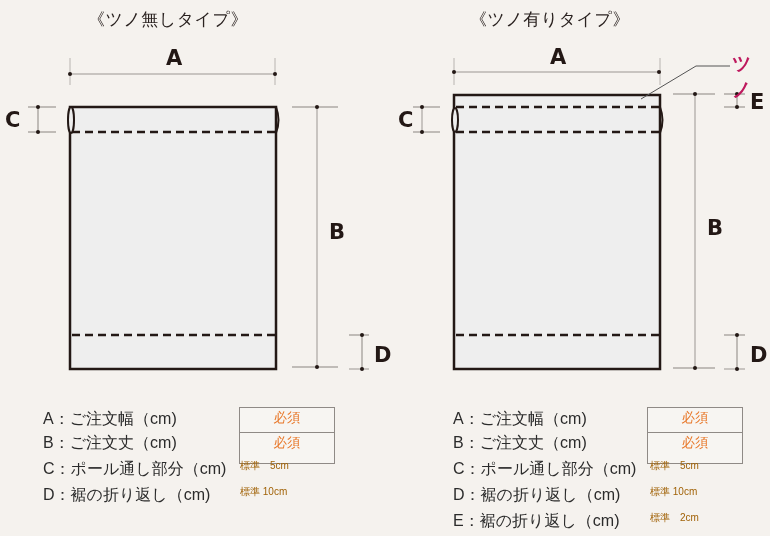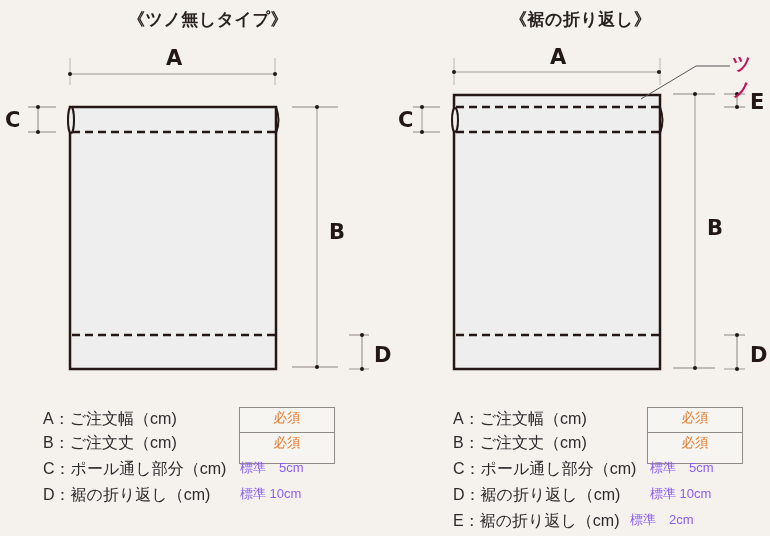--- a/index.html
+++ b/index.html
@@ -4,47 +4,47 @@
 <style>
   html, body { margin:0; padding:0; }
   body {
     width:770px; height:536px; overflow:hidden;
     background:#f5f2ee;
     font-family:"DejaVu Sans","Liberation Sans",sans-serif;
     color:#231815;
     position:relative;
   }
   .title {
-    position:absolute; top:8px; font-size:17px; font-weight:bold;
-    color:#2a2220; letter-spacing:0.5px; white-space:nowrap;margin-left:40px;
+    position:absolute; top:8px; font-size:17px; font-weight:normal;
+    color:#2a2220; letter-spacing:0.5px; white-space:nowrap;
   }
   svg.diagram { position:absolute; left:0; top:0; }
   .lbl {
     position:absolute; font-family:"DejaVu Sans",sans-serif; font-weight:bold;
     font-size:21px; color:#231815; line-height:1;
   }
   .spec {
     position:absolute; font-size:16px; color:#2b2b2b; white-space:nowrap;
     font-family:"Liberation Sans","DejaVu Sans",sans-serif;
   }
   .req {
     position:absolute; width:96px; height:32px; border:1px solid #8f8a86;
     box-sizing:border-box; background:#f7f5f2;
     color:#e8782a; font-size:13.5px; text-align:center; line-height:18px;
     font-family:"DejaVu Sans",sans-serif;
   }
-  .std { position:absolute; font-size:13px; color:#8b5cf6; white-space:nowrap;
+  .std { position:absolute; font-size:10px; color:#a16207; white-space:nowrap;
     font-family:"Liberation Sans","DejaVu Sans",sans-serif; }
   .tsuno-lbl { position:absolute; font-size:19px; font-weight:bold; color:#be185d; }
 </style>
 </head>
 <body>
 
 <div class="title" style="left:88px;">《ツノ無しタイプ》</div>
-<div class="title" style="left:470px;">《裾の折り返し》</div>
+<div class="title" style="left:470px;">《ツノ有りタイプ》</div>
 
 <svg class="diagram" width="770" height="400">
 
   <g>
 
     <line x1="70" y1="58" x2="70" y2="85" stroke="#b8b4b0" stroke-width="1"></line>
     <line x1="275" y1="58" x2="275" y2="85" stroke="#b8b4b0" stroke-width="1"></line>
     <line x1="70" y1="74" x2="275" y2="74" stroke="#b8b4b0" stroke-width="1.5"></line>
     <circle cx="70" cy="74" r="2" fill="#231815"></circle>
     <circle cx="275" cy="74" r="2" fill="#231815"></circle>
@@ -145,13 +145,13 @@
 
 <div class="spec" style="left:453px;top:409px;">A：ご注文幅（cm)</div>
 <div class="req" style="left:647px;top:407px;">必須</div>
 <div class="spec" style="left:453px;top:433px;">B：ご注文丈（cm)</div>
 <div class="req" style="left:647px;top:432px;">必須</div>
 <div class="spec" style="left:453px;top:459px;">C：ポール通し部分（cm)</div>
 <div class="std" style="left:650px;top:459px;">標準　5cm</div>
 <div class="spec" style="left:453px;top:485px;">D：裾の折り返し（cm)</div>
 <div class="std" style="left:650px;top:485px;">標準 10cm</div>
 <div class="spec" style="left:453px;top:511px;">E：裾の折り返し（cm)</div>
-<div class="std" style="left:630px;top:511px;">標準　2cm</div>
+<div class="std" style="left:650px;top:511px;">標準　2cm</div>
 
 </body></html>

